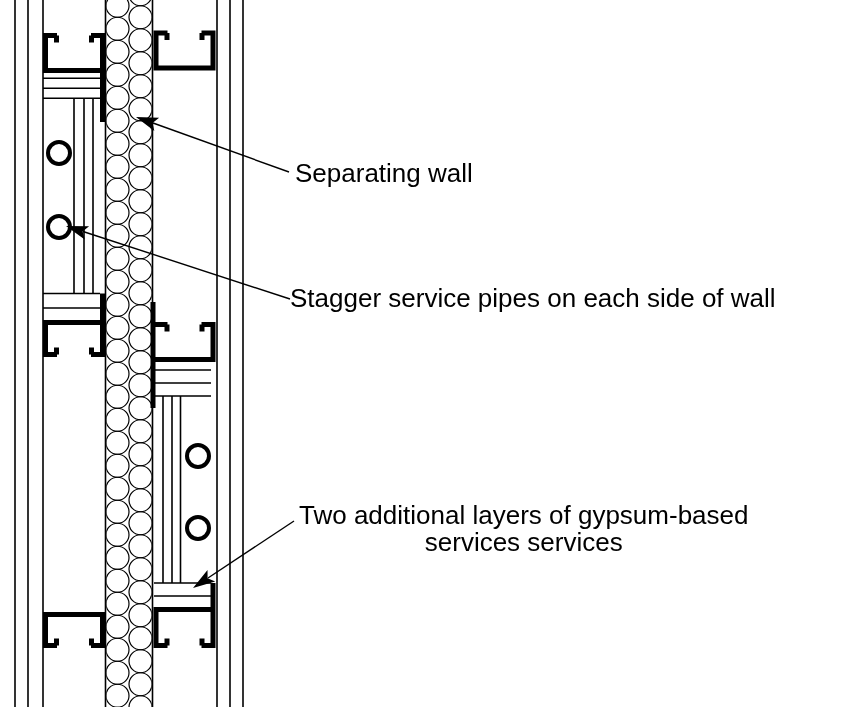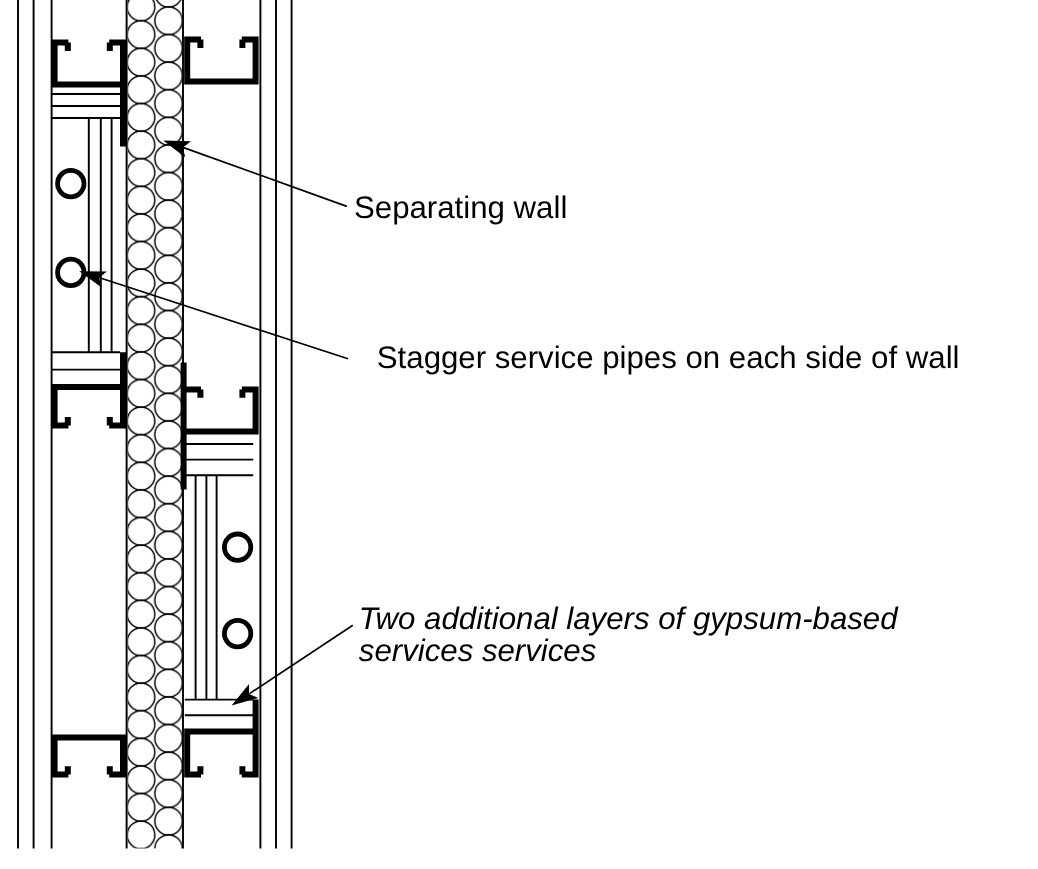--- a/index.html
+++ b/index.html
@@ -19,20 +19,21 @@
     position: absolute;
     left: 0;
     top: 0;
   }
   .label {
     position: absolute;
     color: #000000;
     font-size: 26px;
     line-height: 27px;
     white-space: nowrap;
+    text-align: center;
   }
 </style>
 </head>
 <body>
 
 <div class="stage">
 
   <svg width="865" height="724" viewBox="0 0 865 724">
     <defs>
       <pattern id="insul" x="106" y="0" width="46" height="23" patternUnits="userSpaceOnUse">
@@ -104,20 +105,20 @@
       <polygon points="136,117 154.3,131 152.5,122.9 159.1,117.8" fill="#000000"></polygon>
       <path d="M290 299 L83 231.5" stroke="#000000" stroke-width="1.4" fill="none"></path>
       <polygon points="66,226 84.7,239.5 82.6,231.5 89.1,226.3" fill="#000000"></polygon>
       <path d="M294 521 L208 578" stroke="#000000" stroke-width="1.4" fill="none"></path>
       <polygon points="193,588 215.2,581.6 207.6,578.3 207.5,570" fill="#000000"></polygon>
     </g>
   </svg>
 
   <div class="label" style="left:295px; top:160px;">Separating wall</div>
 
-  <div class="label" style="left:290px; top:285px;margin-left:24px;">Stagger service pipes on each side of wall</div>
+  <div class="label" style="left:290px; top:285px;">Stagger service pipes on each side of wall</div>
 
-  <div class="label" style="left:299px; top:502px;font-style:italic;">
+  <div class="label" style="left:299px; top:502px;">
     <div>Two additional layers of gypsum-based</div>
     <div>services services</div>
   </div>
 
 </div>
 
 </body></html>

